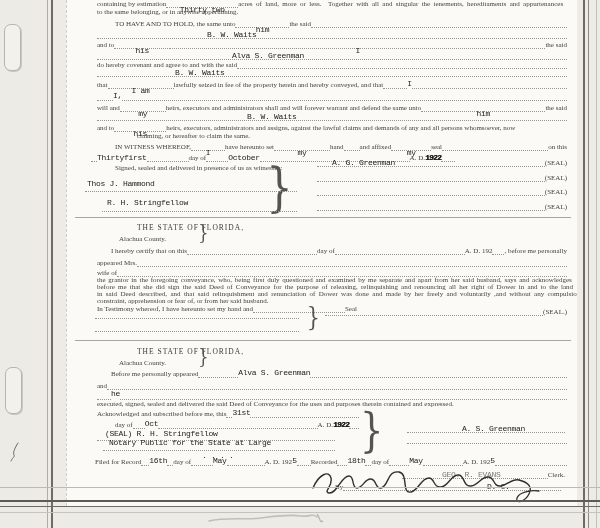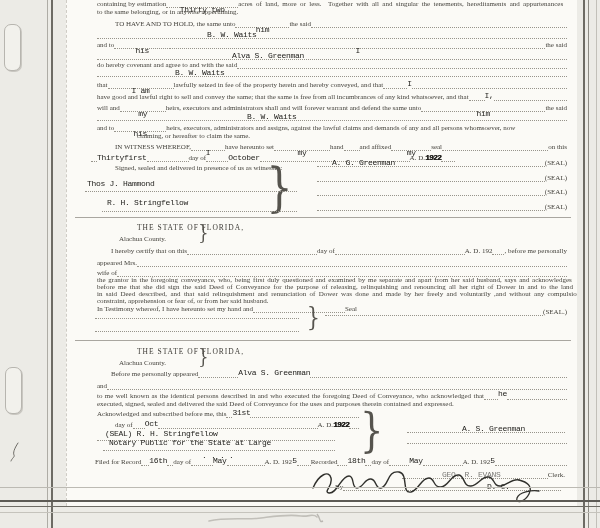--- a/index.html
+++ b/index.html
@@ -98,21 +98,20 @@
     <span class="p">that</span>
     <span class="dbox" style="width:66px;">
         <span class="t">I am</span>
       </span>
     <span class="p">lawfully seized in fee of the property herein and hereby conveyed, and that</span>
     <span class="dots" style="width:24px;"></span>
     <span class="t" style="top:-2px;">I</span>
     <span class="dots df"></span>
   </div>
   <div class="ln" style="top:93px;left:30px;right:10px;">
-    <span class="p">have good and lawful right to sell and convey the same; that the same is free from all incumbrances of any kind whatsoever, and that</span>
     <span class="dots" style="width:16px;"></span>
     <span class="t" style="top:-2px;">I,</span>
     <span class="dots df"></span>
   </div>
   <div class="ln" style="top:104px;left:30px;right:10px;">
     <span class="p">will and</span>
     <span class="dbox" style="width:46px;">
         <span class="t">my</span>
       </span>
     <span class="p">heirs, executors and administrators shall and will forever warrant and defend the same unto</span>
@@ -268,21 +267,20 @@
     <span class="p">Before me personally appeared</span>
     <span class="dots" style="width:40px;"></span>
     <span class="t" style="top:-2px;">Alva S. Greenman</span>
     <span class="dots df"></span>
   </div>
   <div class="ln" style="top:382px;left:30px;right:10px;">
     <span class="p">and</span>
     <span class="dots df"></span>
   </div>
   <div class="ln" style="top:392px;left:30px;right:10px;">
-    <span class="p" style="word-spacing:0.6px;">to me well known as the identical persons described in and who executed the foregoing Deed of Conveyance, who acknowledged that</span>
     <span class="dots" style="width:14px;"></span>
     <span class="t" style="top:-3px;">he</span>
     <span class="dots df"></span>
   </div>
   <div class="ln" style="top:400px;left:30px;right:10px;">
     <span class="p">executed, signed, sealed and delivered the said Deed of Conveyance for the uses and purposes therein contained and expressed.</span>
   </div>
 
   <div class="ln" style="top:410px;left:30px;right:218px;align-items:flex-end;">
     <span class="p">Acknowledged and subscribed before me, this</span>

